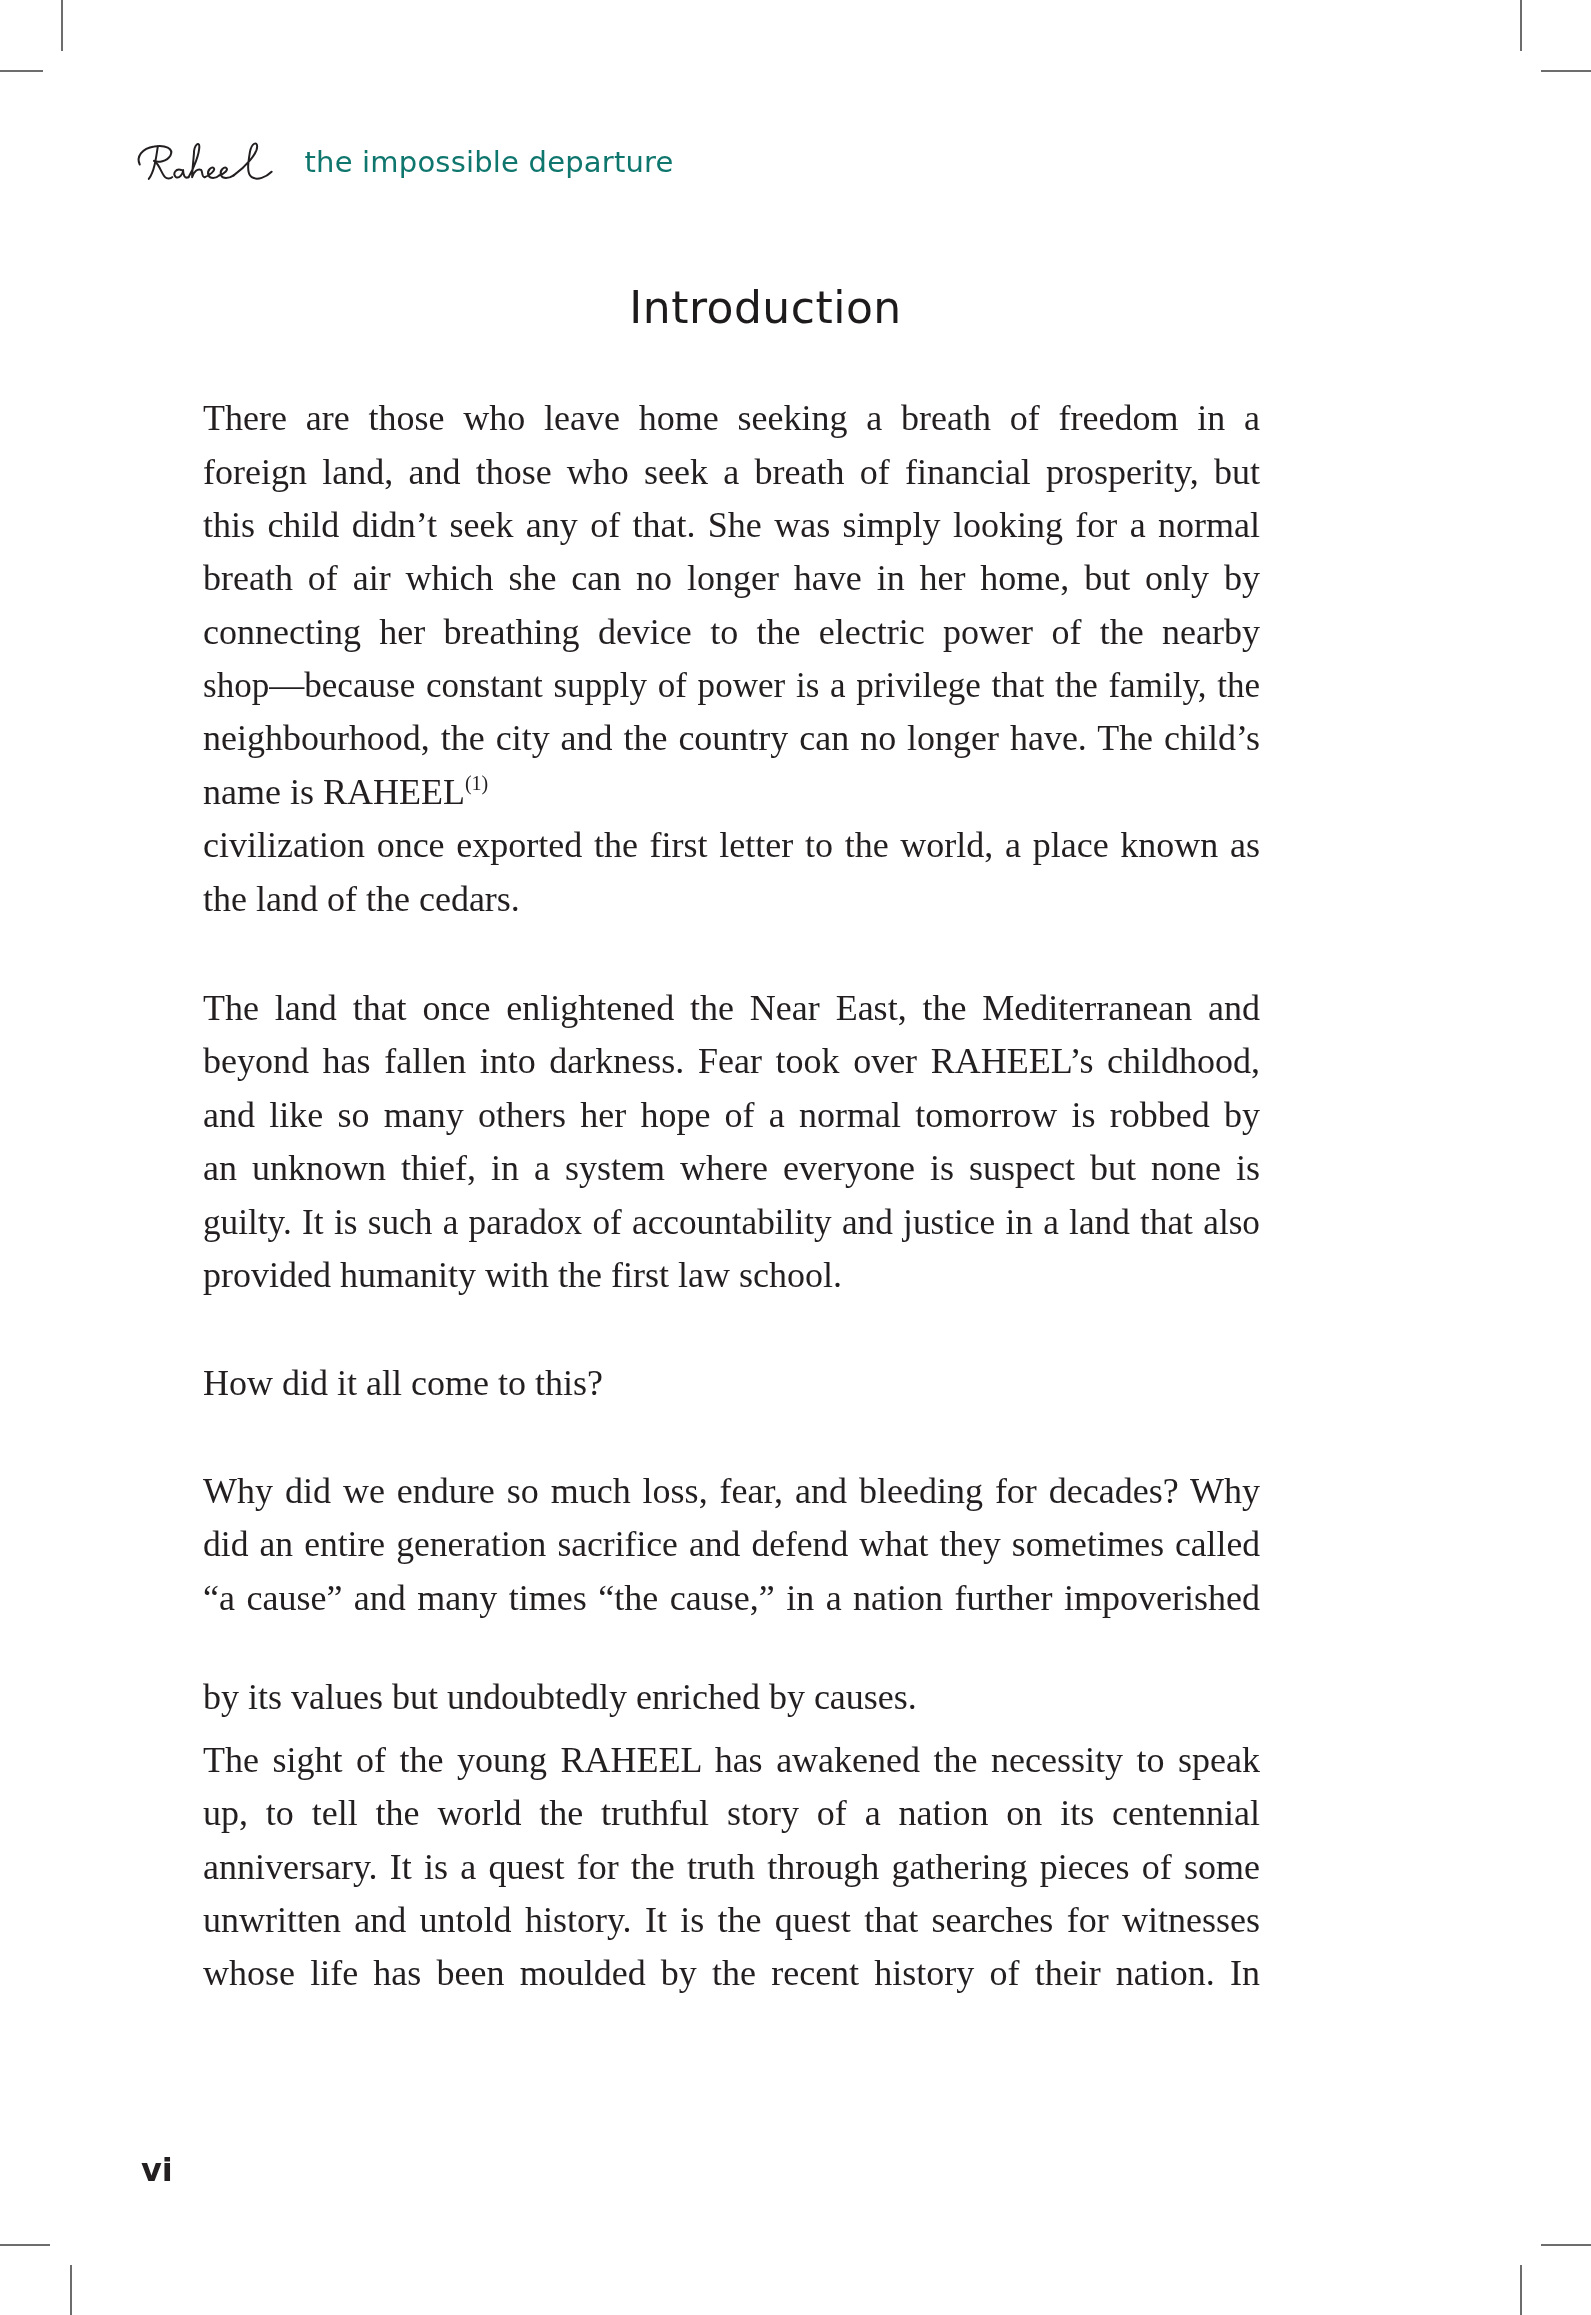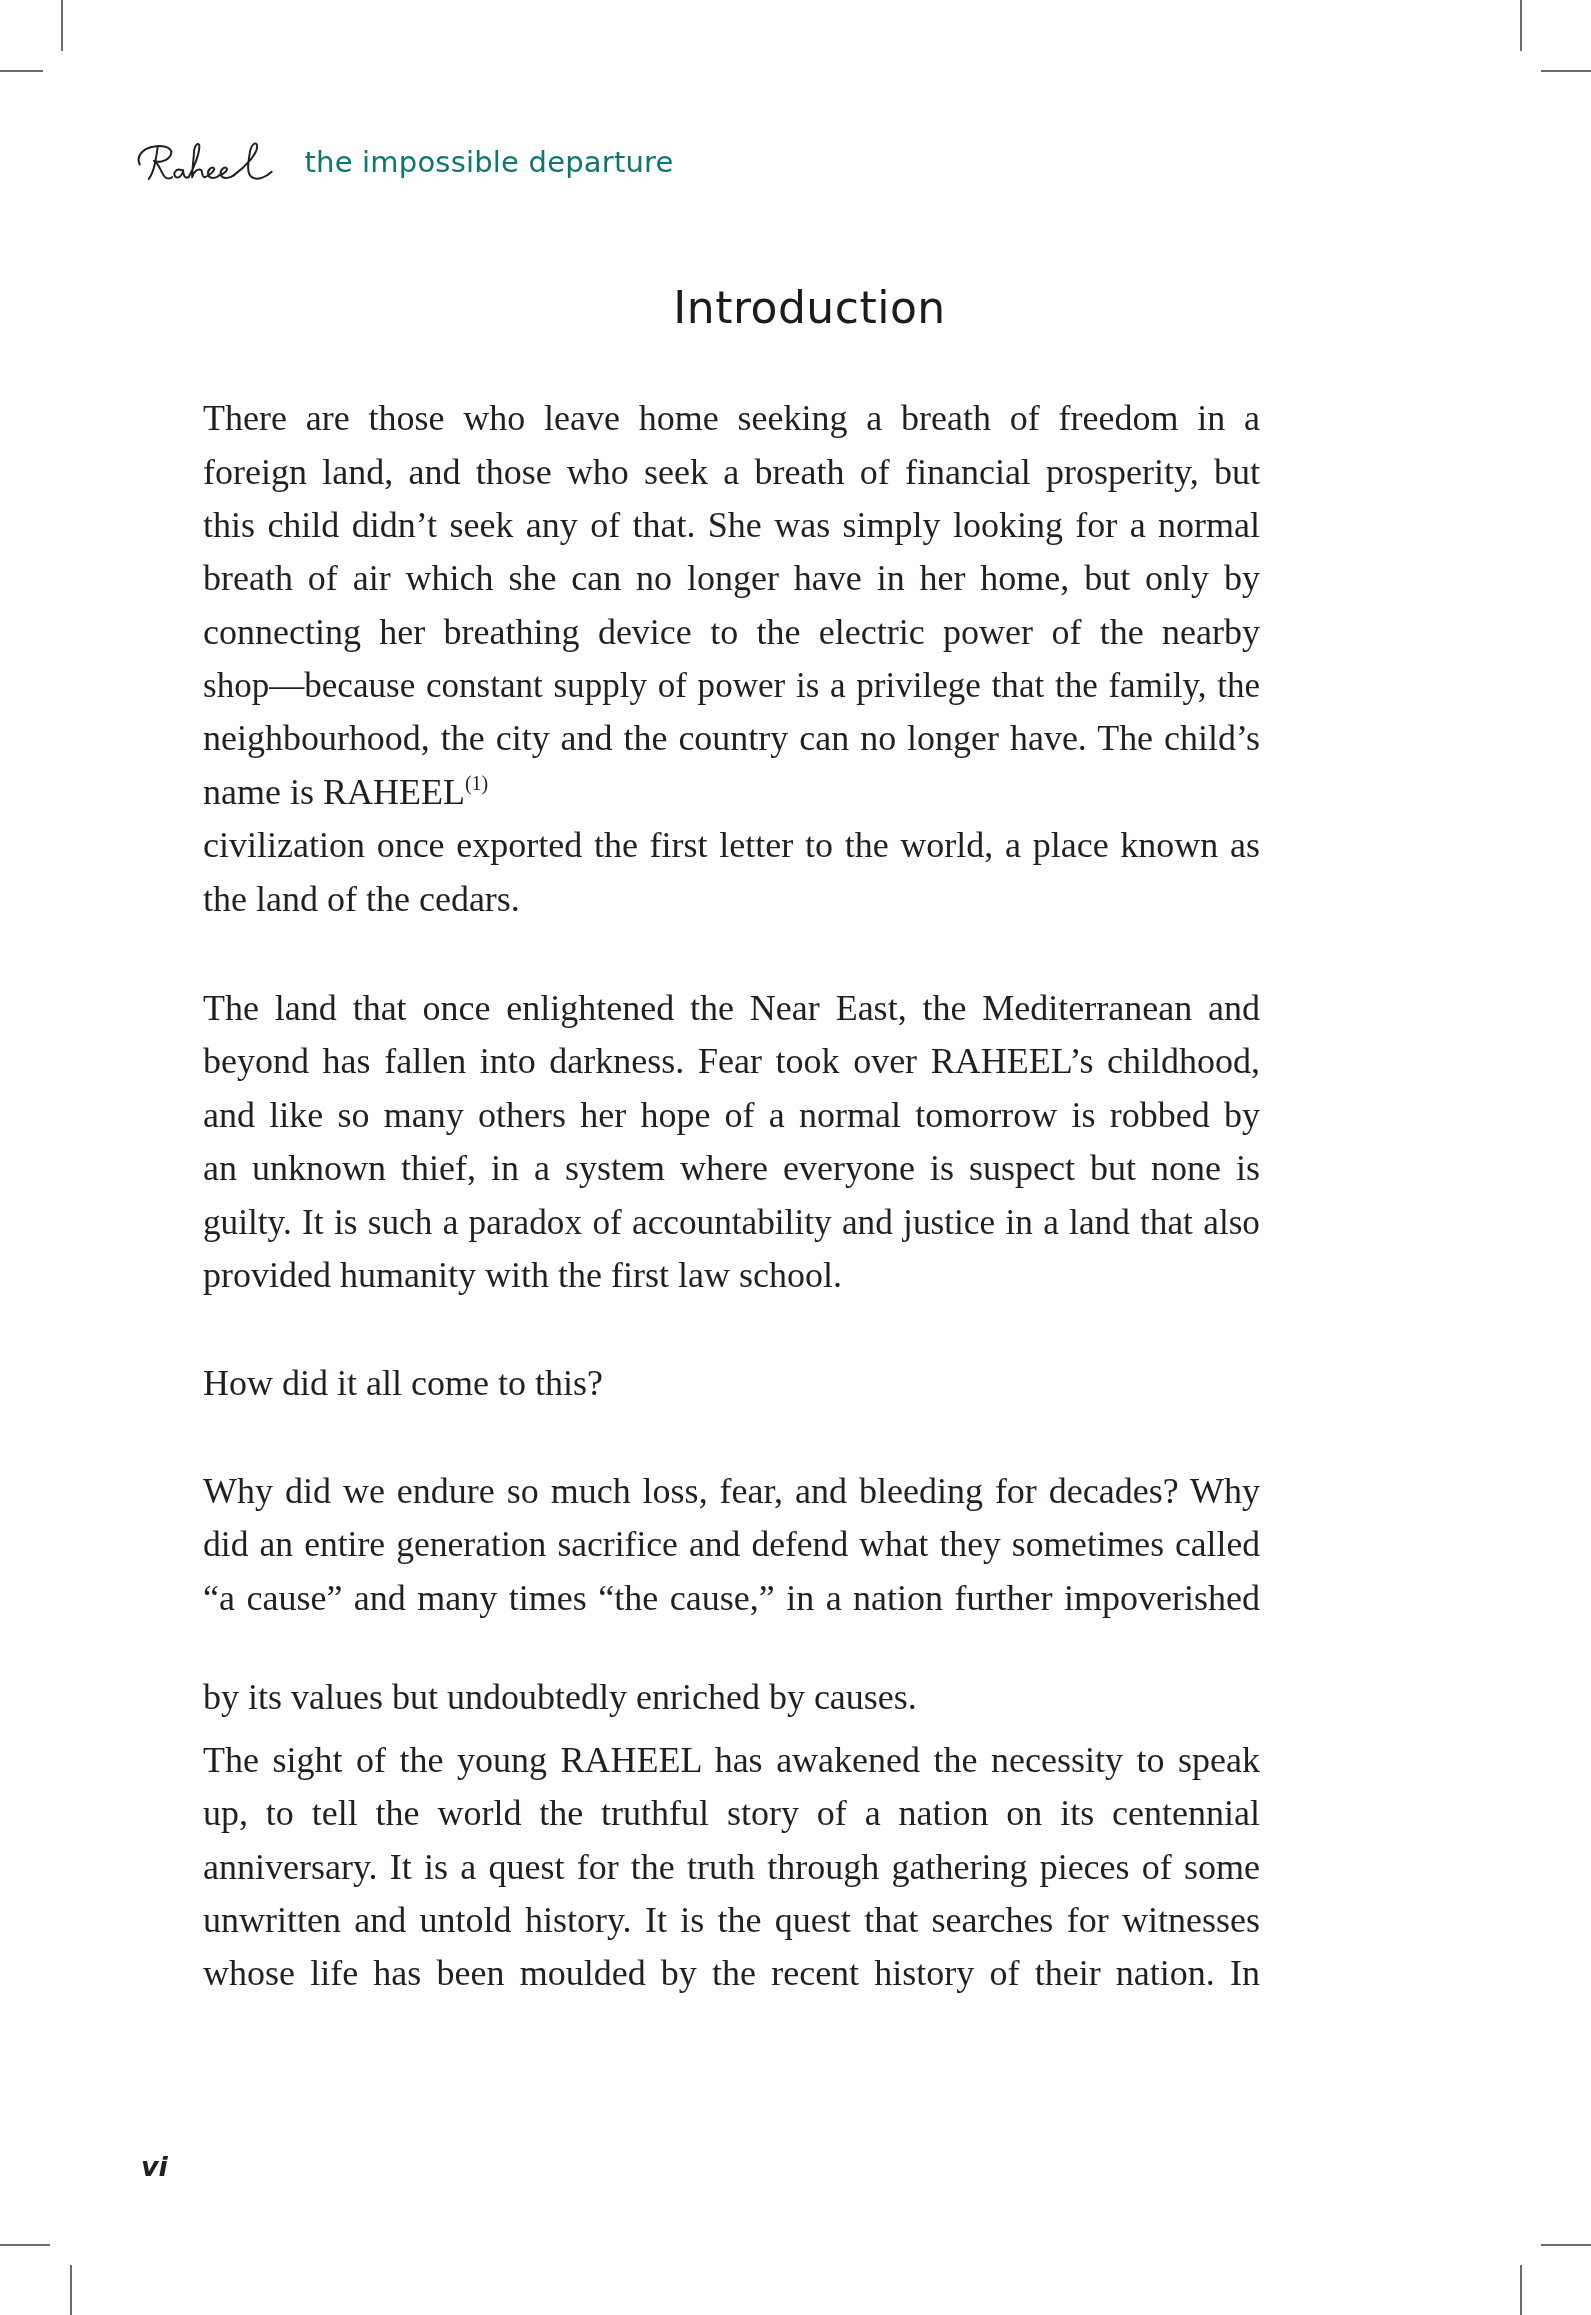--- a/index.html
+++ b/index.html
@@ -5,29 +5,29 @@
   html, body { margin: 0; padding: 0; background: #ffffff; }
   body { width: 1591px; height: 2316px; position: relative; overflow: hidden; color: #231f20; }
   .crop { position: absolute; background: #6d6d6d; }
   .crop.v { width: 1.8px; }
   .crop.h { height: 1.8px; }
 
   .running-head { position: absolute; left: 134px; top: 125px; height: 63px; display: flex; align-items: flex-end; }
   .script-mark { width: 156px; height: 56px; display: block; }
   .running-title { font-family: "DejaVu Sans", sans-serif; font-size: 29px; letter-spacing: 0.2px; color: #0f766e; margin-left: 14.5px; line-height: 1; position: relative; top: -11px; }
 
-  .chapter-title { position: absolute; left: 0; width: 1531px; top: 282px; text-align: center; font-family: "DejaVu Sans", sans-serif; font-size: 44px; font-weight: normal; color: #1e1b1c; margin: 0; letter-spacing: 0.5px; padding-left: 44px; }
+  .chapter-title { position: absolute; left: 0; width: 1531px; top: 282px; text-align: center; font-family: "DejaVu Sans", sans-serif; font-size: 44px; font-weight: normal; color: #1e1b1c; margin: 0; letter-spacing: 0.5px; }
 
   .body-text { position: absolute; left: 203px; width: 1057px; top: 0; font-family: "Liberation Serif", serif; font-size: 36px; color: #231f20; }
   .line { position: absolute; left: 0; width: 1057px; height: 45px; white-space: nowrap; }
   .line span.txt { display: block; width: 100%; text-align: justify; text-align-last: justify; line-height: 45px; }
   .line.last span.txt { text-align: left; text-align-last: left; }
   sup.fn { font-size: 20px; vertical-align: 14.5px; line-height: 0; }
 
-  .folio { position: absolute; left: 141px; top: 2151px; font-family: "DejaVu Sans", sans-serif; font-weight: bold; font-size: 27px; color: #231f20; font-style: italic; }
+  .folio { position: absolute; left: 141px; top: 2151px; font-family: "DejaVu Sans", sans-serif; font-weight: bold; font-size: 32px; color: #231f20; }
 </style>
 </head>
 <body>
 
 <div class="crop v" style="left:61px; top:0; height:51px;"></div>
 <div class="crop h" style="left:0; top:70px; width:43px;"></div>
 <div class="crop v" style="left:1520px; top:0; height:51px;"></div>
 <div class="crop h" style="left:1541px; top:70px; width:51px;"></div>
 <div class="crop h" style="left:0; top:2244px; width:50px;"></div>
 <div class="crop v" style="left:70px; top:2265px; height:51px;"></div>

